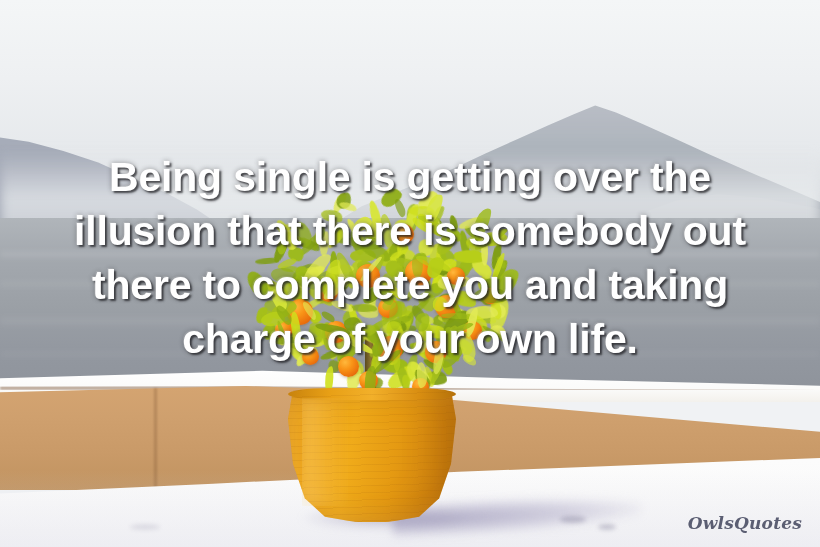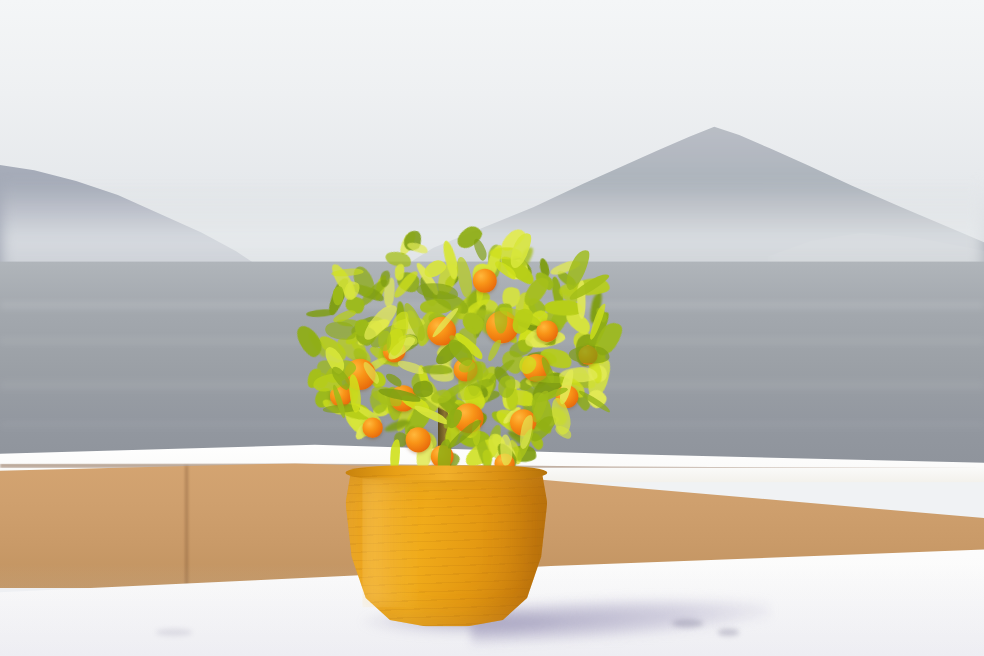--- a/index.html
+++ b/index.html
@@ -486,16 +486,23 @@
   <div class="pot-shadow"></div>
   <div class="pot"></div>
   <div class="pot-rim"></div>
   <div class="pot-grain"></div>
   <div class="pot-hi"></div>
 
   <div class="deck-speck" style="left:560px;top:516px;width:26px;height:7px;"></div>
   <div class="deck-speck" style="left:598px;top:524px;width:18px;height:6px;"></div>
   <div class="deck-speck" style="left:130px;top:524px;width:30px;height:6px;opacity:.5;"></div>
 
-
-
+  <div class="quote">
+    <span class="ln">Being single is getting over the</span>
+    <span class="ln">illusion that there is somebody out</span>
+    <span class="ln">there to complete you and taking</span>
+    <span class="ln">charge of your own life.</span>
+  </div>
+
+
+  <div class="watermark">OwlsQuotes</div>
 
 </div>
 
 </body></html>

